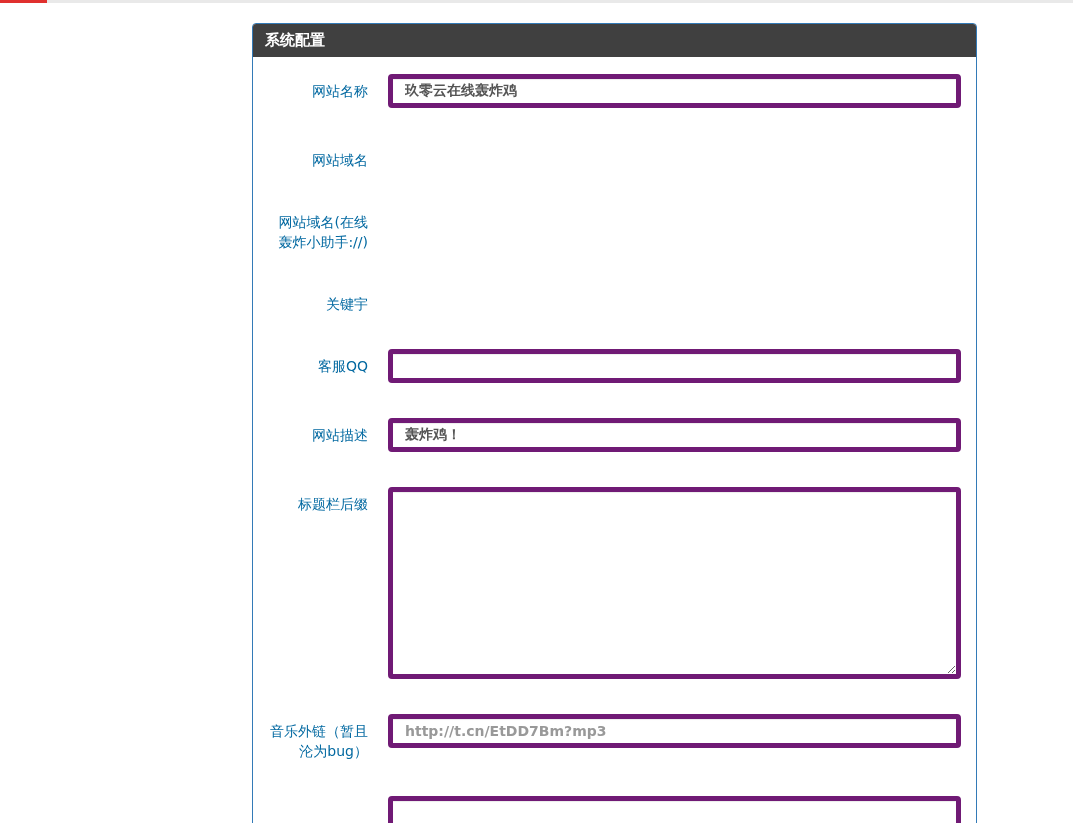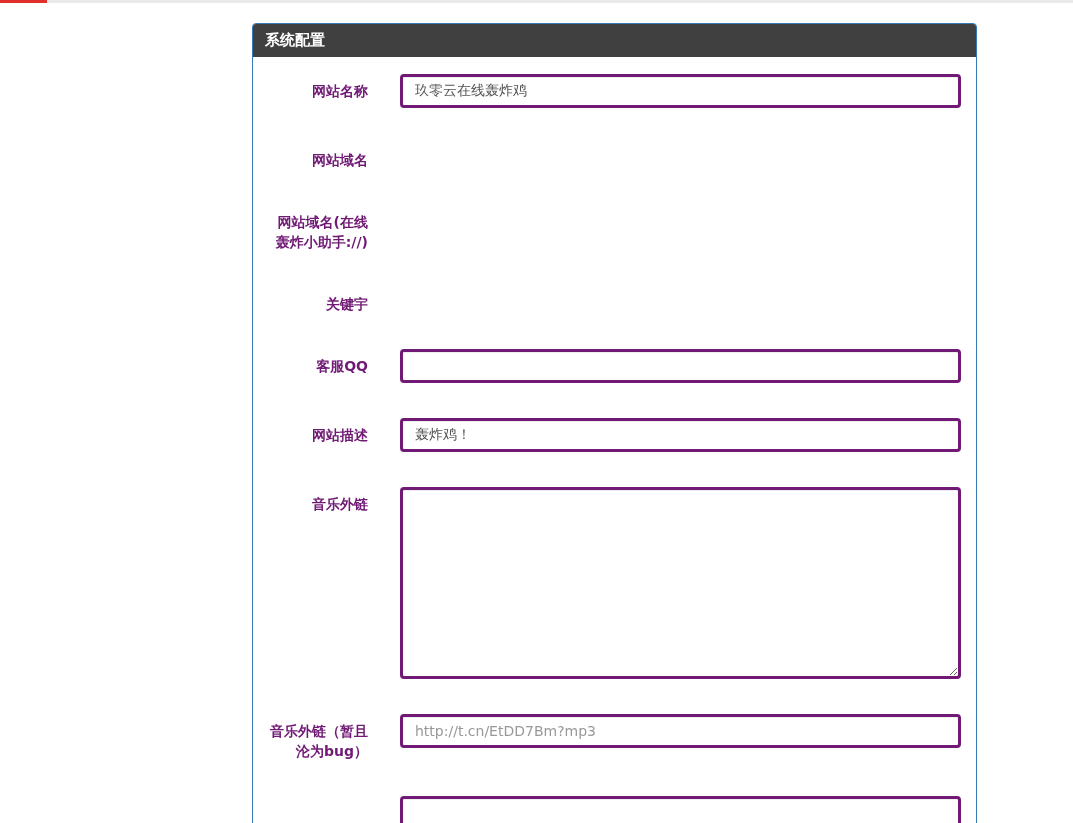--- a/index.html
+++ b/index.html
@@ -39,44 +39,45 @@
     padding: 17px 15px 15px 15px;
   }
   .form-group {
     display: flex;
     align-items: flex-start;
     margin-bottom: 35px;
   }
   .form-group:last-child { margin-bottom: 0; }
   .control-label {
     flex: 0 0 100px;
-    margin-right: 32px;
+    margin-right: 20px;
     text-align: right;
     font-size: 14px;
-    font-weight: bold;
-    color: #701a75;
+    font-weight: normal;
+    color: #0369a1;
     line-height: 20px;
     padding-top: 7px;
     word-break: break-word;
   }
   .control-input { flex: 1 1 auto; }
   .form-control {
     display: block;
     width: 100%;
     height: 34px;
     padding: 6px 12px;
     font-size: 14px;
     line-height: 20px;
     color: #555;
     background: #fff;
-    border: 3px solid #701a75;
+    border: 5px solid #701a75;
     border-radius: 4px;
     box-shadow: inset 0 1px 1px rgba(0,0,0,.075);
     outline: none;
     font-family: "DejaVu Sans", "Liberation Sans", sans-serif;
+    font-weight: bold;
   }
   .form-control::placeholder { color: #999; opacity: 1; }
   textarea.form-control {
     height: 192px;
     resize: vertical;
   }
 </style>
 </head>
 <body>
 
@@ -115,21 +116,21 @@
   </div>
 
   <div class="form-group">
     <label class="control-label">网站描述</label>
     <div class="control-input">
           <input type="text" class="form-control" value="轰炸鸡！" style="">
         </div>
   </div>
 
   <div class="form-group">
-    <label class="control-label">音乐外链</label>
+    <label class="control-label">标题栏后缀</label>
     <div class="control-input">
           <textarea class="form-control" style=""></textarea>
         </div>
   </div>
 
   <div class="form-group">
     <label class="control-label">音乐外链（暂且沦为bug）</label>
     <div class="control-input">
           <input type="text" placeholder="http://t.cn/EtDD7Bm?mp3" class="form-control" style="">
         </div>

